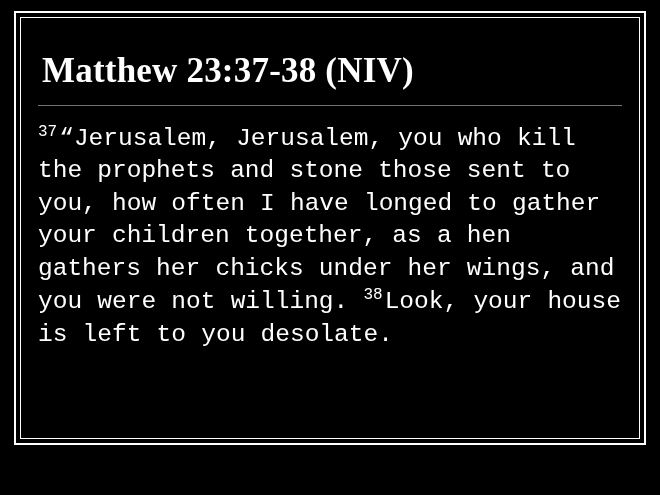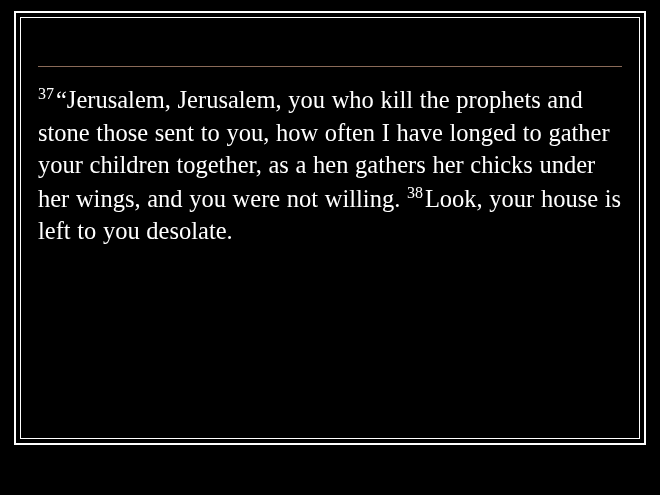--- a/index.html
+++ b/index.html
@@ -57,21 +57,21 @@
     margin: 0;
     white-space: nowrap;
   }
   .title-rule {
     margin: 14px 2px 0 2px;
     height: 1px;
     background: #8a6a58;
   }
   .body-text {
     color: #ffffff;
-    font-family: Liberation Serif, serif;
+    font-family: Liberation Mono, monospace;
     font-size: 24.5px;
     line-height: 1.33;
     margin: 16px 0 16px 0;
     padding-left: 2px;
     text-align: left;
     word-spacing: 0.5px;
   }
   .verse-num {
     font-size: 16px;
     vertical-align: 9px;
@@ -81,20 +81,21 @@
 </head>
 <body>
 
 <div class="slide">
 
   <div class="frame-outer"></div>
   <div class="frame-inner"></div>
 
   <div class="content">
 
+    <h1 class="title">Matthew 23:37-38 (NIV)</h1>
 
     <div class="title-rule"></div>
 
     <p class="body-text">
       <span class="verse-num">37</span><span>“Jerusalem, Jerusalem, you who kill the prophets and stone those sent to you, how often I have longed to gather your children together, as a hen gathers her chicks under her wings, and you were not willing.</span>
       <span class="verse-num">38</span><span>Look, your house is left to you desolate.</span>
     </p>
 
   </div>
 </div>

